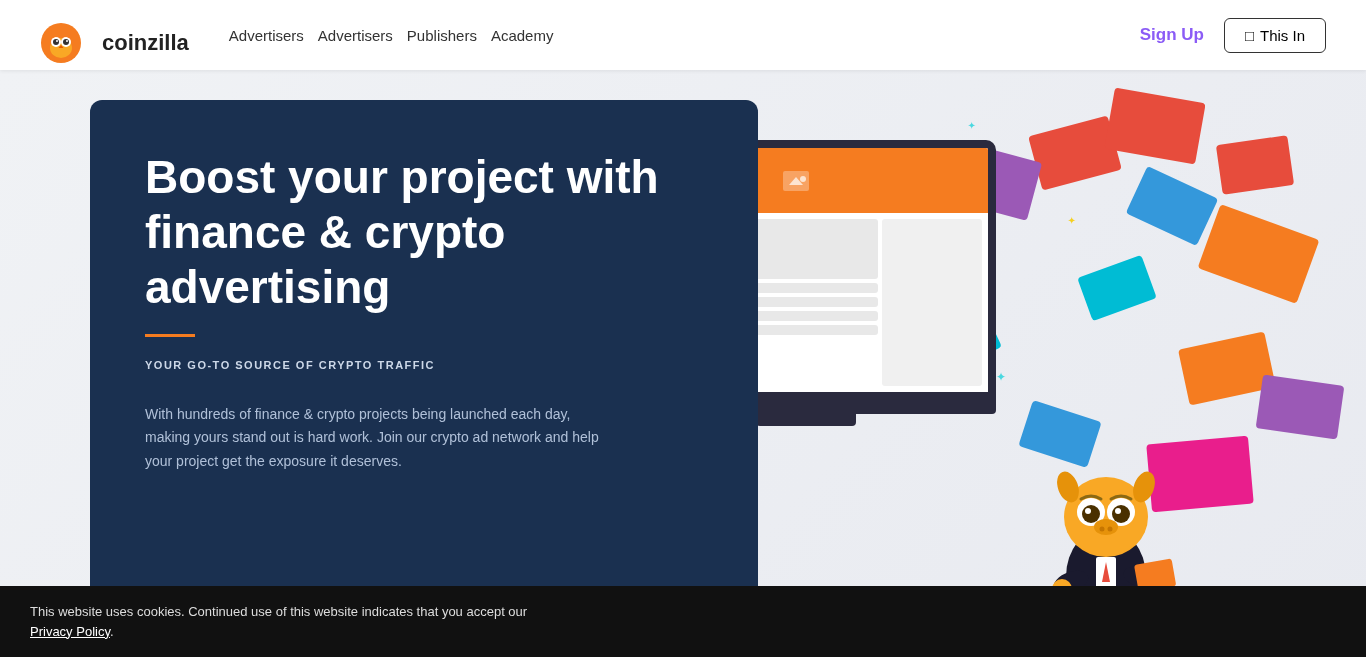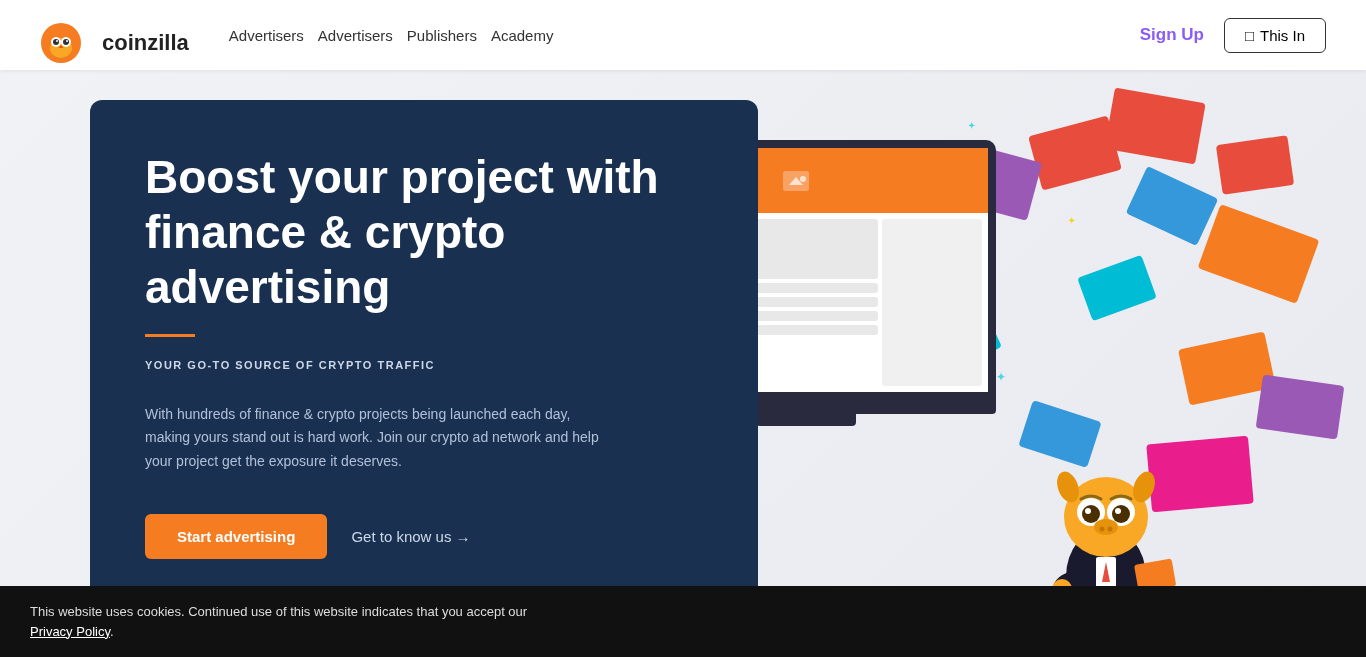--- a/index.html
+++ b/index.html
@@ -310,24 +310,20 @@
   </div>
 </nav>
 
 <section class="hero">
 
   <div class="hero-panel">
     <h1 class="hero-title">Boost your project with finance &amp; crypto advertising</h1>
     <div class="hero-divider"></div>
     <p class="hero-subtitle">YOUR GO-TO SOURCE OF CRYPTO TRAFFIC</p>
     <p class="hero-desc">With hundreds of finance &amp; crypto projects being launched each day, making yours stand out is hard work. Join our crypto ad network and help your project get the exposure it deserves.</p>
-    <div class="hero-buttons">
-      <button class="start-btn">Start advertising</button>
-      <a class="know-link">Get to know us →</a>
-    </div>
   </div>
 
   <div class="hero-illustration">
 
     <div style="position:absolute;top:55px;right:250px;width:82px;height:56px;background:#e74c3c;border-radius:4px;transform:rotate(-15deg);"></div>
     <div style="position:absolute;top:25px;right:165px;width:92px;height:62px;background:#e74c3c;border-radius:4px;transform:rotate(10deg);"></div>
     <div style="position:absolute;top:70px;right:75px;width:72px;height:50px;background:#e74c3c;border-radius:4px;transform:rotate(-8deg);"></div>
     <div style="position:absolute;top:150px;right:55px;width:105px;height:68px;background:#f57c20;border-radius:4px;transform:rotate(20deg);"></div>
     <div style="position:absolute;top:270px;right:95px;width:88px;height:57px;background:#f57c20;border-radius:4px;transform:rotate(-12deg);"></div>
     <div style="position:absolute;top:110px;right:155px;width:78px;height:52px;background:#3498db;border-radius:4px;transform:rotate(25deg);"></div>

